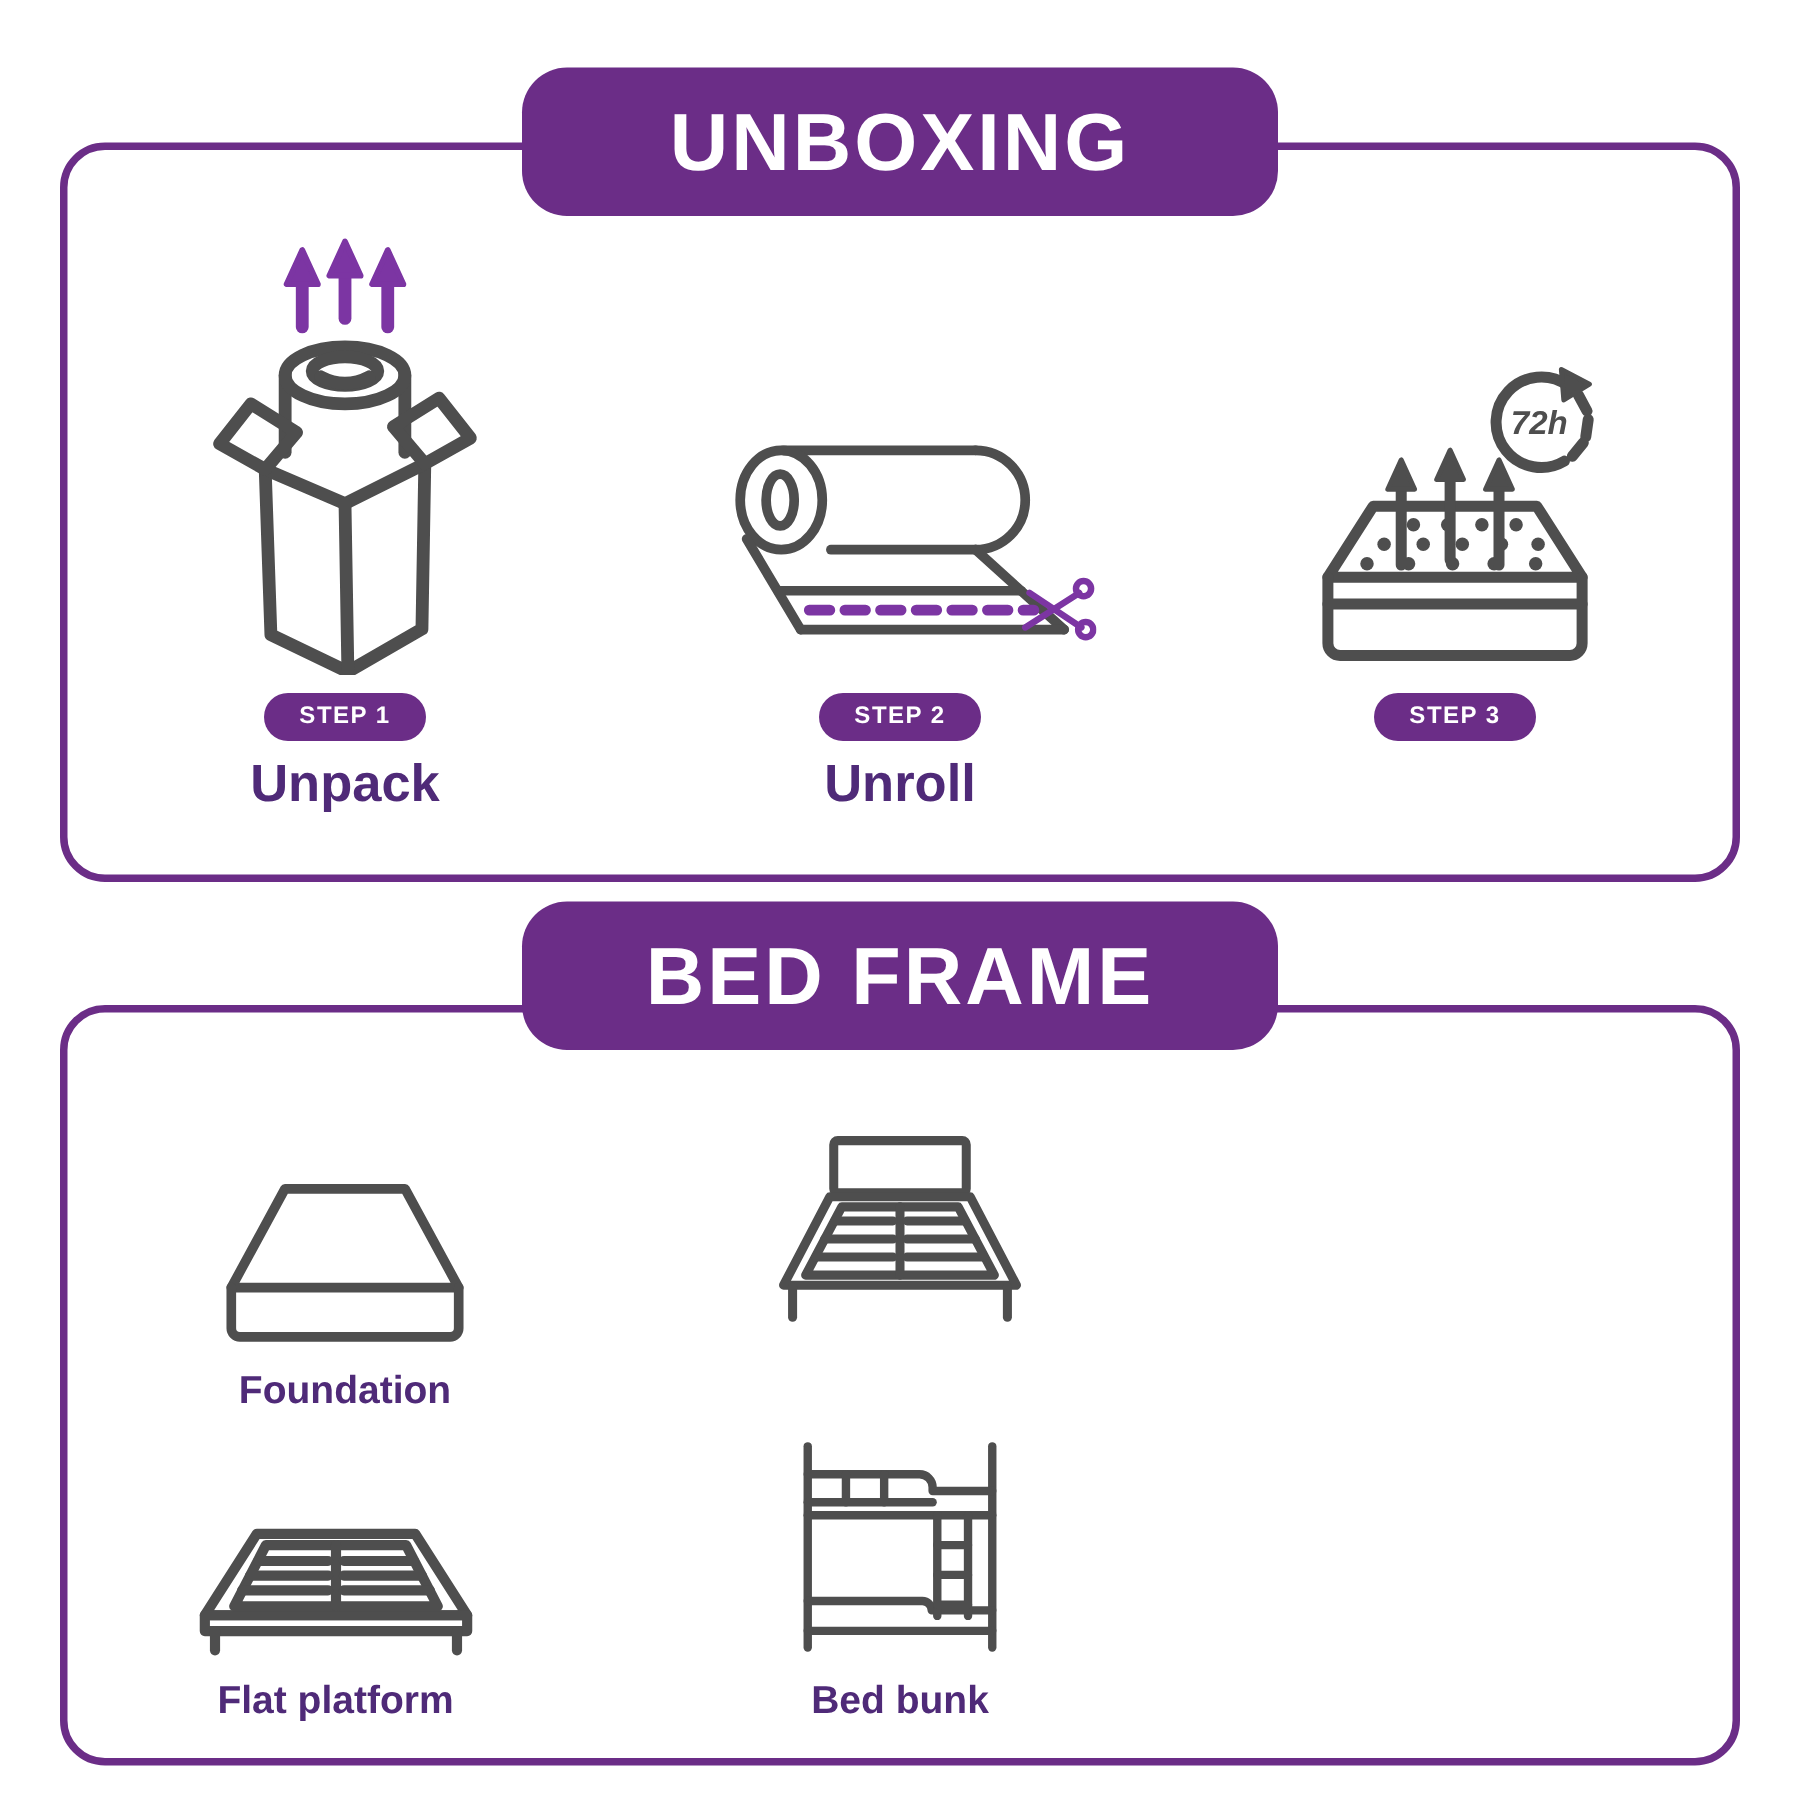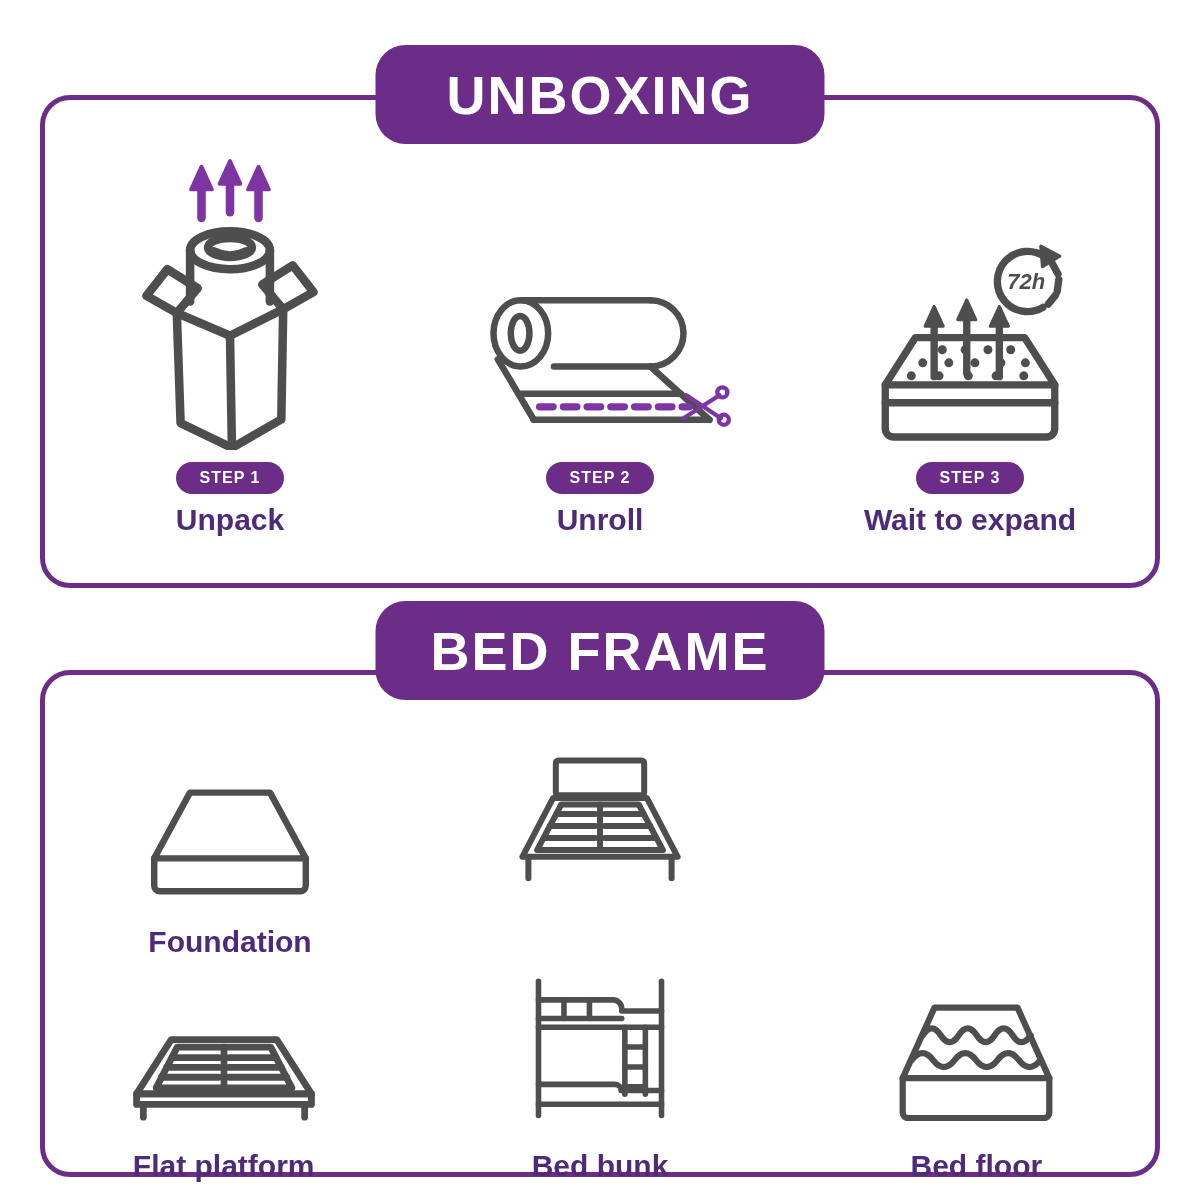--- a/index.html
+++ b/index.html
@@ -16,51 +16,51 @@
   }
   .card{
     position:absolute;left:40px;width:1110px;
     border:5px solid var(--purple);
     border-radius:30px;background:#fff;
   }
   #card-unboxing{top:95px;height:483px;}
   #card-bedframe{top:670px;height:497px;}
   .title-badge{
     position:absolute;left:50%;transform:translateX(-50%);
-    width:449px;height:99px;border-radius:30px;
+    width:504px;height:99px;border-radius:30px;
     background:var(--purple);display:flex;align-items:center;justify-content:center;
     z-index:3;
   }
   #badge-unboxing{top:45px;}
   #badge-bedframe{top:601px;}
   .title-badge span{
     color:#fff;font-size:54px;font-weight:800;letter-spacing:2px;
   }
   .steps{
     margin-top:55px;display:grid;grid-template-columns:1fr 1fr 1fr;
   }
   .step{display:flex;flex-direction:column;align-items:center;}
   .step-icon{height:295px;display:flex;align-items:flex-end;justify-content:center;}
   .step-badge{
     margin-top:12px;background:var(--purple);color:#fff;
     font-size:16px;font-weight:700;letter-spacing:1px;
     padding:7px 24px;border-radius:999px;
   }
   .step-label{
-    margin-top:9px;color:var(--label);font-size:30px;font-weight:700;
+    margin-top:9px;color:var(--label);font-size:35px;font-weight:700;
   }
   .bf-row{display:grid;grid-template-columns:1fr 1fr 1fr;}
   .bf-row.first{margin-top:80px;}
   .bf-row.second{margin-top:14px;gap:19px;}
   .bf-item{display:flex;flex-direction:column;align-items:center;}
   .bf-icon{display:flex;align-items:flex-end;justify-content:center;}
   .bf-row.first .bf-icon{height:142px;}
   .bf-row.second .bf-icon{height:148px;}
   .bf-label{
-    margin-top:28px;color:var(--label);font-size:30px;font-weight:700;
+    margin-top:14px;color:var(--label);font-size:26px;font-weight:700;
   }
   svg{display:block;}
   .stroke-g{stroke:var(--gray);stroke-width:9;fill:none;stroke-linejoin:round;stroke-linecap:round;}
   .stroke-p{stroke:var(--accent);stroke-linecap:round;fill:none;}
   .fill-p{fill:var(--accent);stroke:var(--accent);stroke-linejoin:round;}
   .fill-g{fill:var(--gray);stroke:var(--gray);stroke-linejoin:round;}
   .hours-text{font-family:"Liberation Sans",sans-serif;font-weight:700;font-style:italic;font-size:27px;fill:var(--gray);}
 </style>
 </head>
 <body>
@@ -171,21 +171,20 @@
             <line x1="166" y1="180" x2="166" y2="118"></line>
           </g>
           <g class="fill-g" stroke-width="4">
             <polygon points="86,94 75,118 97,118"></polygon>
             <polygon points="126,86 115,110 137,110"></polygon>
             <polygon points="166,94 155,118 177,118"></polygon>
           </g>
         </svg>
       </div>
       <div class="step-badge">STEP 3</div>
-      <div class="step-label">Wait to expand</div>
     </div>
 
   </div>
 </div>
 
 <div class="title-badge" id="badge-bedframe">
   <span>BED FRAME</span>
 </div>
 
 <div class="card" id="card-bedframe">
@@ -269,28 +268,15 @@
             <line x1="193" y1="84" x2="193" y2="192"></line>
             <path d="M160,116 H193"></path>
             <path d="M160,148 H193"></path>
             <path d="M160,180 H193"></path>
           </g>
         </svg>
       </div>
       <div class="bf-label">Bed bunk</div>
     </div>
 
-    <div class="bf-item">
-      <div class="bf-icon">
-        <svg width="166" height="130" viewBox="0 0 240 188">
-          <g class="stroke-g">
-            <path d="M14,126 L60,24 L180,24 L226,126 Z"></path>
-            <path d="M43,64 q13,-20 26,0 t26,0 t26,0 t26,0 t26,0 t26,0"></path>
-            <path d="M27,100 q15.5,-20 31,0 t31,0 t31,0 t31,0 t31,0 t31,0"></path>
-            <path d="M14,126 V176 a8,8 0 0 0 8,8 H218 a8,8 0 0 0 8,-8 V126"></path>
-          </g>
-        </svg>
-      </div>
-      <div class="bf-label">Bed floor</div>
-    </div>
 
   </div>
 </div>
 
 </body></html>

